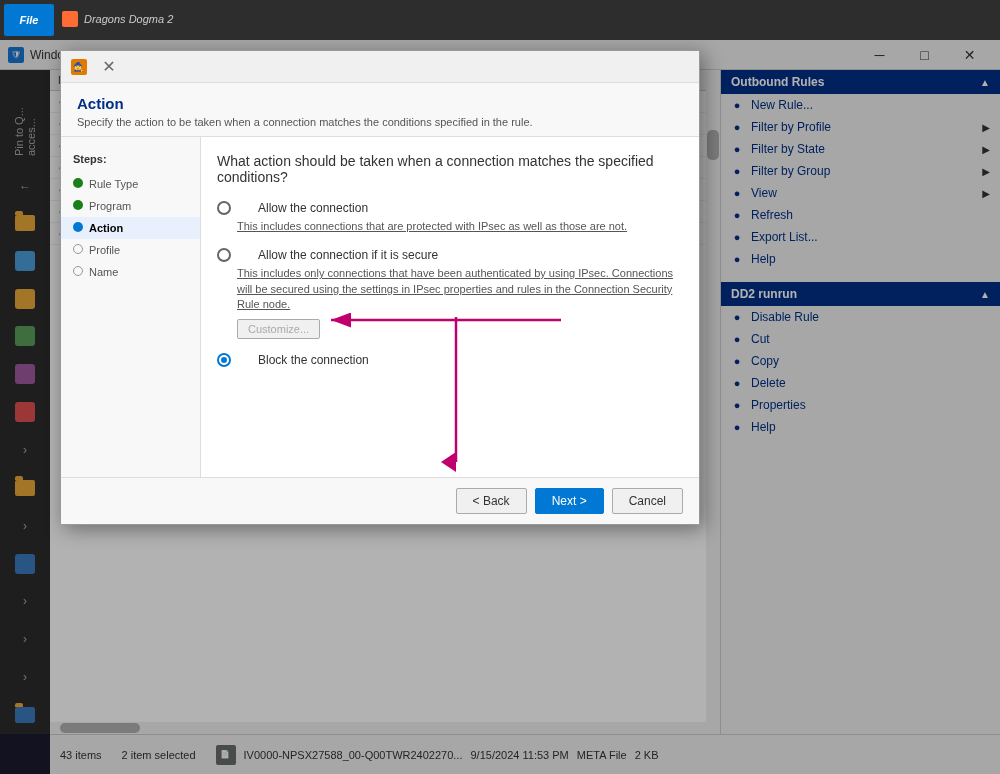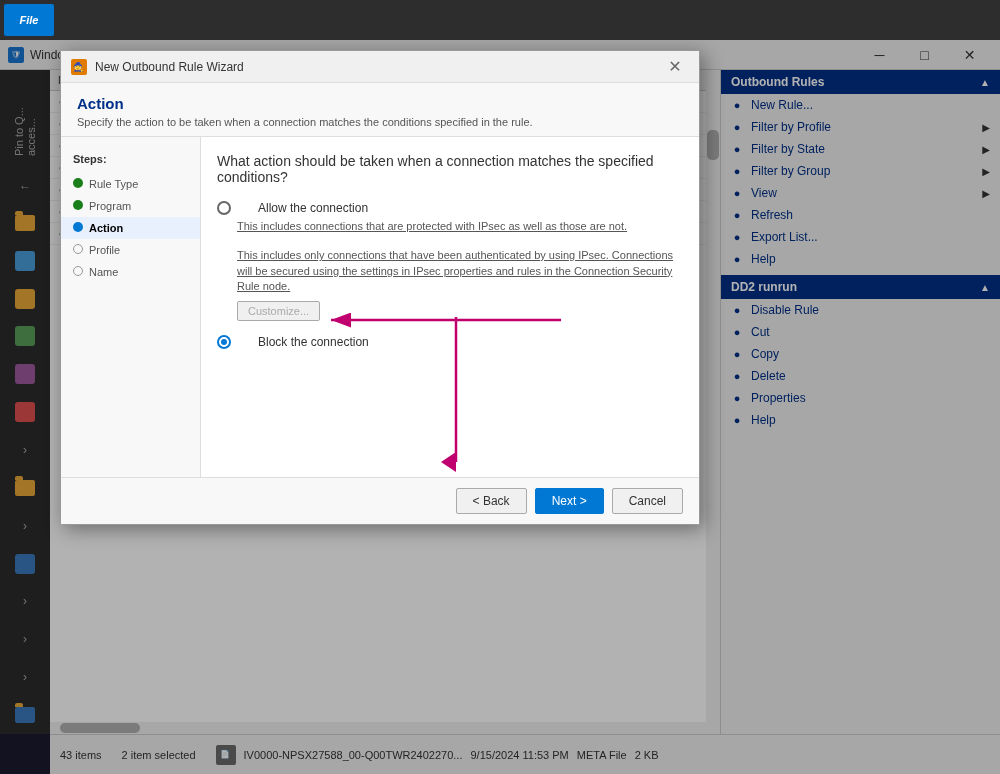--- a/index.html
+++ b/index.html
@@ -548,20 +548,24 @@
       border-radius: 5px;
       margin: 1px;
       margin-top: 60px;
     }
   </style>
 </head>
 <body>
 
 <div class="taskbar">
   <div class="taskbar-start">File</div>
+  <div class="taskbar-item">
+    <span class="taskbar-app-icon"></span>
+    <span>Dragons Dogma 2</span>
+  </div>
 </div>
 
 <div class="window-titlebar" style="position:absolute;top:40px;left:0;right:0;height:30px;background:#f0f0f0;display:flex;align-items:center;padding:0 8px;border-bottom:1px solid #ccc;z-index:5;">
   <div class="window-icon">🛡</div>
   <span class="window-title">Windows Defender Firewall with Advanced Security</span>
   <div class="window-controls">
     <div class="win-btn">─</div>
     <div class="win-btn">□</div>
     <div class="win-btn close">✕</div>
   </div>
@@ -678,21 +682,21 @@
         <div class="actions-item"><span class="item-icon">●</span>New Rule...</div>
         <div class="actions-item"><span class="item-icon">●</span>Filter by Profile<span class="arrow-right">▶</span></div>
         <div class="actions-item"><span class="item-icon">●</span>Filter by State<span class="arrow-right">▶</span></div>
         <div class="actions-item"><span class="item-icon">●</span>Filter by Group<span class="arrow-right">▶</span></div>
         <div class="actions-item"><span class="item-icon">●</span>View<span class="arrow-right">▶</span></div>
         <div class="actions-item"><span class="item-icon">●</span>Refresh</div>
         <div class="actions-item"><span class="item-icon">●</span>Export List...</div>
         <div class="actions-item"><span class="item-icon">●</span>Help</div>
       </div>
 
-    <div class="actions-section-header" style="margin-top:5px;text-align:right;">
+    <div class="actions-section-header" style="margin-top:12px;text-align:right;">
       <span>DD2 runrun</span>
       <span class="chevron">▲</span>
     </div>
     <div id="actions-dd2">
         <div class="actions-item"><span class="item-icon">●</span>Disable Rule</div>
         <div class="actions-item"><span class="item-icon">●</span>Cut</div>
         <div class="actions-item"><span class="item-icon">●</span>Copy</div>
         <div class="actions-item"><span class="item-icon">●</span>Delete</div>
         <div class="actions-item"><span class="item-icon">●</span>Properties</div>
         <div class="actions-item"><span class="item-icon">●</span>Help</div>
@@ -714,21 +718,20 @@
     <span>META File</span>
     <span>2 KB</span>
   </div>
 </div>
 
 <div class="dialog-overlay">
   <div class="dialog">
 
     <div class="dialog-titlebar">
       <div class="dialog-icon">🧙</div>
-      <span class="dialog-title">New Outbound Rule Wizard</span>
       <div class="dialog-close">✕</div>
     </div>
 
     <div class="dialog-header">
       <div class="dialog-header-title">Action</div>
       <div class="dialog-header-desc">Specify the action to be taken when a connection matches the conditions specified in the rule.</div>
     </div>
 
     <div class="dialog-body">
 
@@ -763,20 +766,24 @@
 
         <div id="radio-options">
             <div class="radio-option">
     <div class="radio-row">
       <div class="radio-input"></div>
       <span class="radio-label">Allow the connection</span>
     </div>
   <div class="radio-desc">This includes connections that are protected with IPsec as well as those are not.</div>
             </div>
             <div class="radio-option">
+    <div class="radio-row">
+      <div class="radio-input"></div>
+      <span class="radio-label">Allow the connection if it is secure</span>
+    </div>
   <div class="radio-desc">This includes only connections that have been authenticated by using IPsec. Connections will be secured using the settings in IPsec properties and rules in the Connection Security Rule node.</div><button class="customize-btn" disabled="">Customize...</button></div>
             <div class="radio-option">
     <div class="radio-row">
       <div class="radio-input checked"></div>
       <span class="radio-label">Block the connection</span>
     </div>
   </div>
           </div>
 
         <svg style="position:absolute;top:168px;left:120px;width:250px;height:30px;pointer-events:none;z-index:90;">

